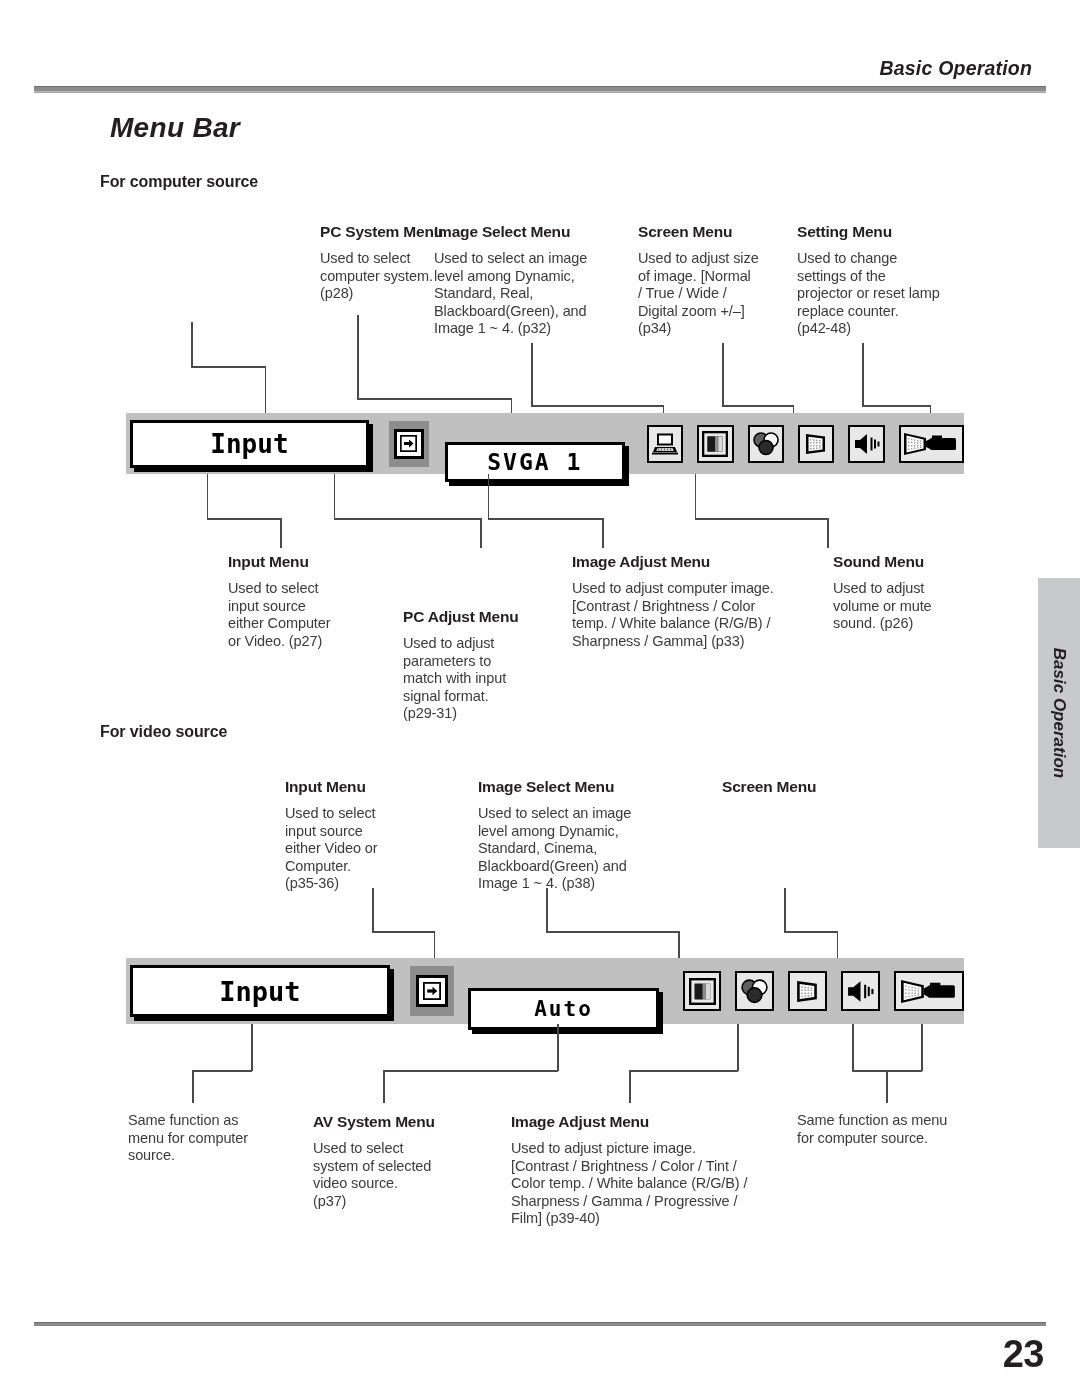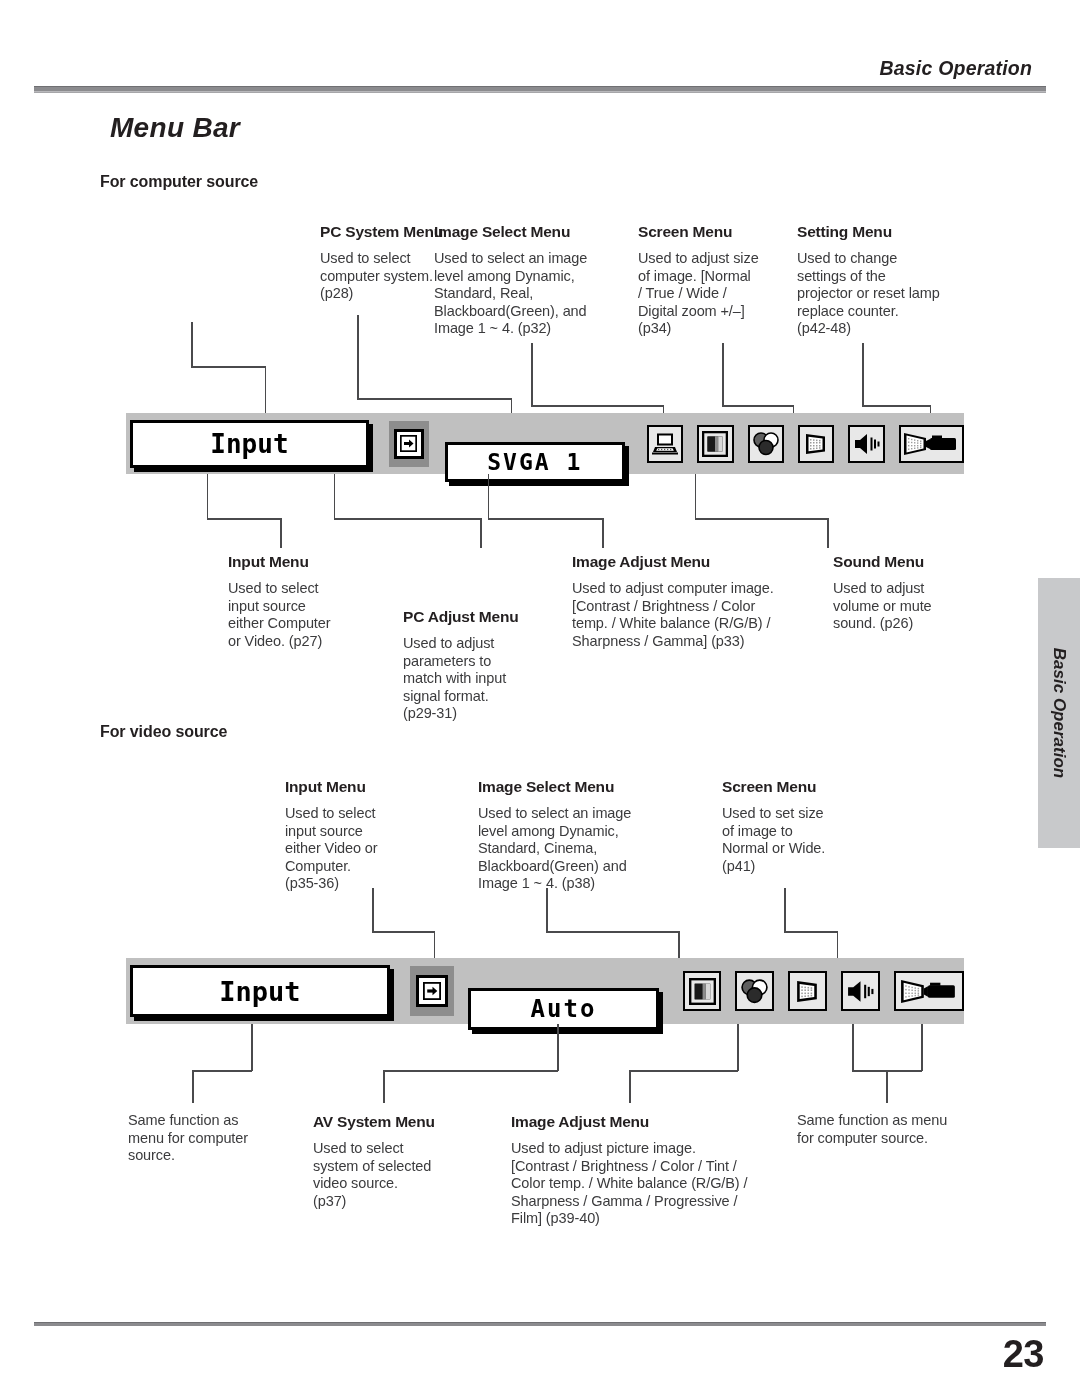--- a/index.html
+++ b/index.html
@@ -450,24 +450,20 @@
     <div class="ttl">Image Select Menu</div>
     <div class="bdy">Used to select an image
 level among Dynamic,
 Standard, Cinema,
 Blackboard(Green) and
 Image 1 ~ 4.  (p38)</div>
   </div>
 
   <div class="callout" style="left:722px; top:778px; width:160px;">
     <div class="ttl">Screen Menu</div>
-    <div class="bdy">Used to set size
-of image to
-Normal or Wide.
-(p41)</div>
   </div>
 
   <div class="ln lnv" style="left:372px; top:888px; height:44px;"></div>
   <div class="ln lnh" style="left:372px; top:931px; width:63px;"></div>
   <div class="ln lnv" style="left:433.5px; top:931px; height:29px;"></div>
 
   <div class="ln lnv" style="left:546px; top:888px; height:44px;"></div>
   <div class="ln lnh" style="left:546px; top:931px; width:133px;"></div>
   <div class="ln lnv" style="left:678px; top:931px; height:29px;"></div>
 
@@ -484,21 +480,21 @@
     <div class="mb-inputbtn" style="margin-left:20px; width:46px; height:50px;">
       <div class="inner" style="width:32px; height:32px;">
         <svg width="18" height="18" viewBox="0 0 17 17">
           <rect x="0.5" y="0.5" width="16" height="16" fill="none" stroke="#000" stroke-width="2.4"></rect>
           <rect x="4" y="7" width="7" height="3" fill="#000"></rect>
           <polygon points="9,4.5 13.5,8.5 9,12.5" fill="#000"></polygon>
         </svg>
       </div>
     </div>
 
-    <div class="mb-sys" style="margin-left:14px; width:196px; height:42px; font-size:24px;">
+    <div class="mb-sys" style="margin-left:14px; width:196px; height:42px; font-size:21px;">
       <span>Auto</span>
     </div>
 
     <div class="mb-icon" style="margin-left:24px; width:40px; height:40px;">
       <svg width="27" height="27" viewBox="0 0 26 26">
         <rect x="1" y="1" width="24" height="24" fill="none" stroke="#000" stroke-width="2.6"></rect>
         <rect x="5.5" y="5.5" width="15" height="15" fill="#000"></rect>
         <rect x="5.5" y="5.5" width="7.5" height="15" fill="#1a1a1a"></rect>
         <rect x="13" y="5.5" width="3.2" height="15" fill="#8c8c8c"></rect>
         <rect x="16.2" y="5.5" width="4.3" height="15" fill="#d8d8d8"></rect>

